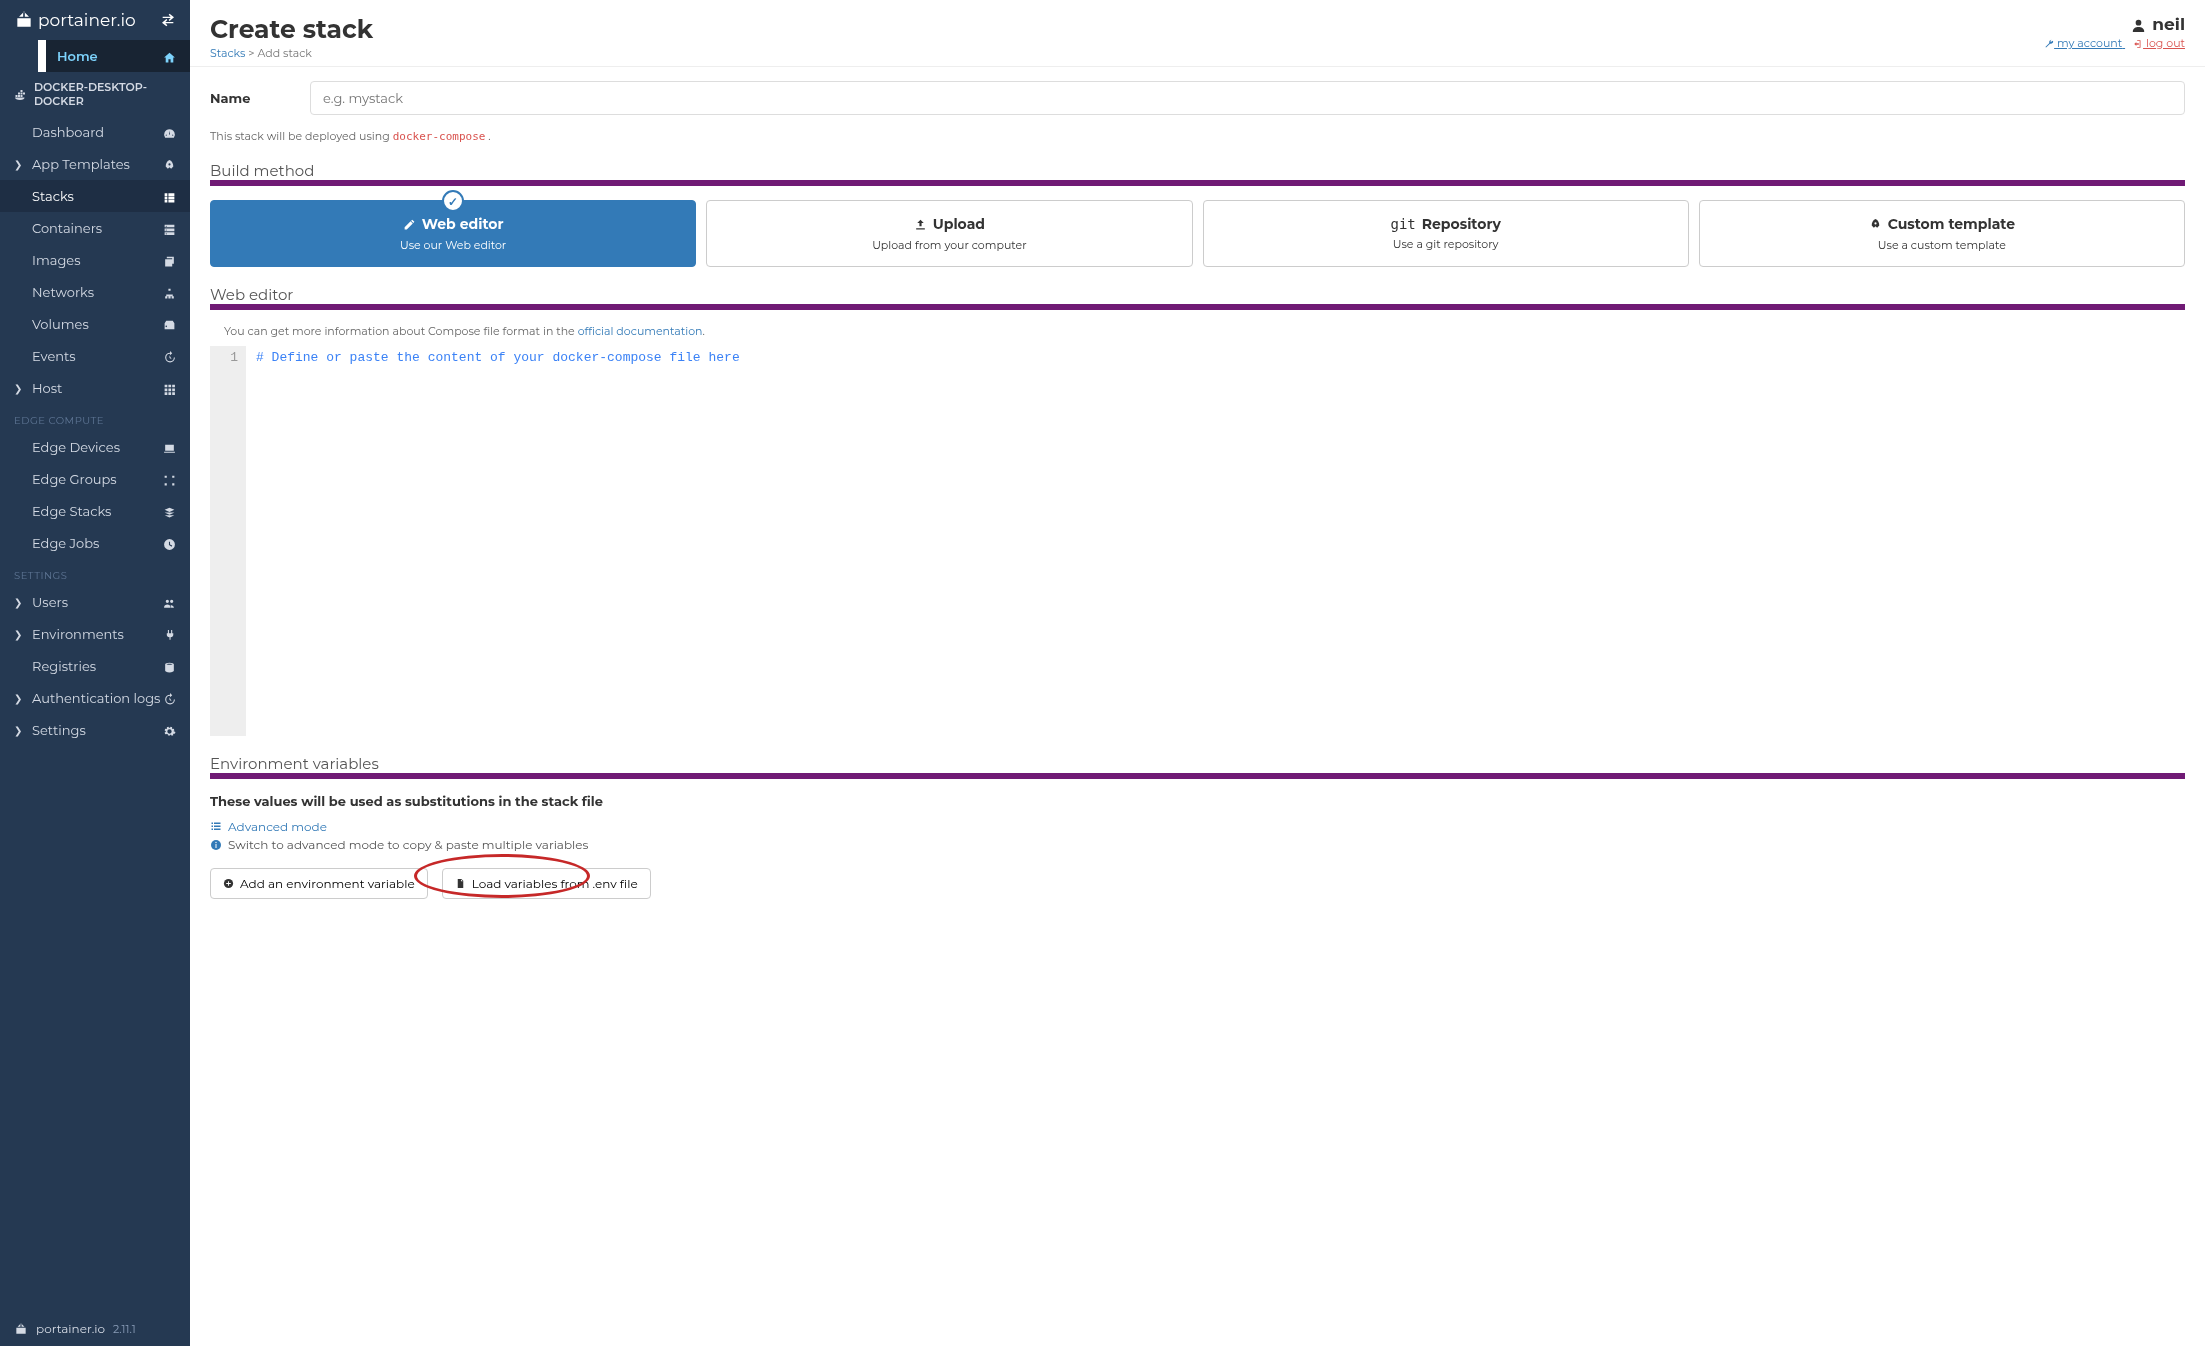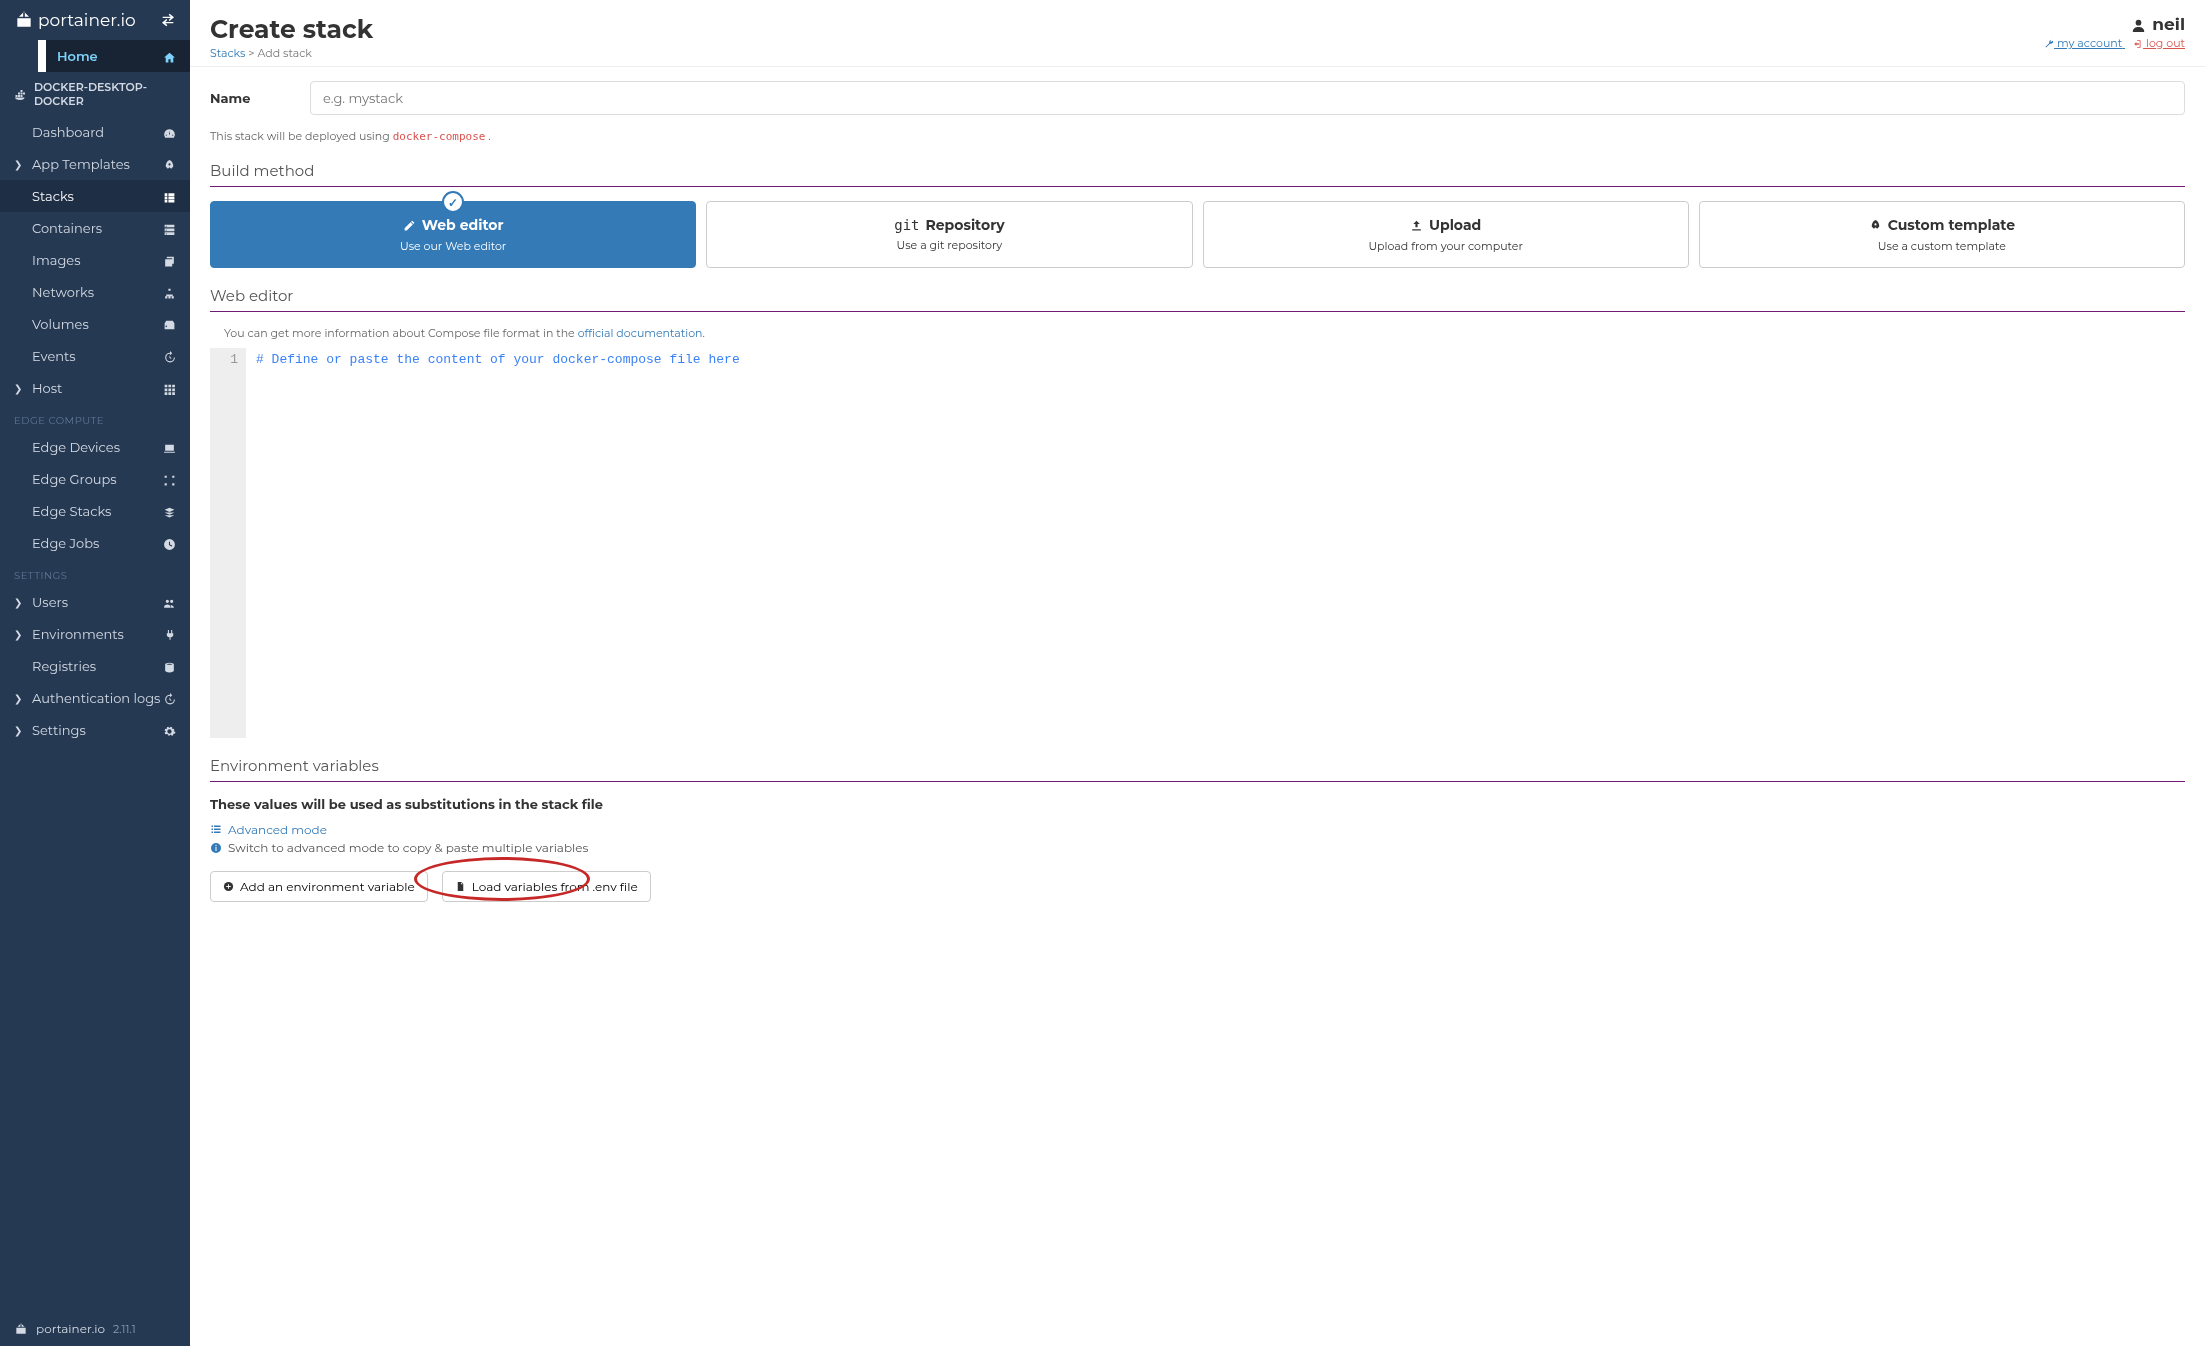--- a/index.html
+++ b/index.html
@@ -27,21 +27,21 @@
 .user-area .links { font-size: 11px; font-weight: 400; margin-top: 2px; }
 .user-area .links a { margin-left: 8px; }
 .user-area .links .acc { color: #337ab7; text-decoration: underline; }
 .user-area .links .logout { color: #d9534f; text-decoration: underline; }
 .content { padding: 14px 20px 30px; }
 .form-row { display: flex; align-items: center; margin-bottom: 14px; }
 .form-label { width: 100px; font-weight: 700; font-size: 13px; }
 .text-input { flex: 1; padding: 8px 12px; border: 1px solid #ddd; border-radius: 4px; font-size: 13px; font-family: inherit; }
 .note { font-size: 11px; color: #666; margin-bottom: 14px; }
 .note code { color: #d9534f; font-family: monospace; }
-.section-head { font-size: 15px; color: #555; padding-bottom: 6px; border-bottom: 1px solid #701a75; margin-bottom: 14px; margin-top: 18px; }
+.section-head { font-size: 15px; color: #555; padding-bottom: 0; border-bottom: 6px solid #701a75; margin-bottom: 14px; margin-top: 18px; }
 .build-options { display: flex; gap: 10px; margin-bottom: 10px; }
 .build-card { flex: 1; border: 1px solid #ccc; border-radius: 4px; padding: 14px 10px; text-align: center; cursor: pointer; position: relative; background: #fff; }
 .build-card.active { background: #337ab7; border-color: #337ab7; color: #fff; }
 .build-card .title { font-weight: 700; font-size: 14px; display: inline-flex; align-items: center; gap: 6px; }
 .build-card .sub { font-size: 11px; margin-top: 4px; }
 .check-badge { position: absolute; top: -11px; left: 50%; transform: translateX(-50%); width: 22px; height: 22px; border-radius: 50%; background: #fff; border: 2px solid #337ab7; color: #337ab7; display: flex; align-items: center; justify-content: center; font-size: 12px; font-weight: 700; }
 .info-line { font-size: 11px; color: #666; margin: 8px 0 8px 14px; }
 .info-line a { color: #337ab7; text-decoration: none; }
 .editor { display: flex; border: 0; background: #fafafa; min-height: 390px; font-family: 'Courier New', monospace; font-size: 13px; }
 .gutter { width: 36px; background: #eee; color: #999; text-align: right; padding: 4px 8px 4px 4px; user-select: none; }
@@ -322,29 +322,29 @@
       <div class="section-head">Build method</div>
 
       <div class="build-options" id="build-opts">
           <div class="build-card active"><div class="check-badge">✓</div><div class="title">
               <svg width="13" height="13" viewBox="0 0 24 24" fill="currentColor">
                 <path d="M3 17l11-11 4 4L7 21H3zM15 5l2-2 4 4-2 2z"></path>
               </svg>
               <span>Web editor</span>
             </div><div class="sub">Use our Web editor</div></div>
           <div class="build-card"><div class="title">
+              <svg width="13" height="13" viewBox="0 0 24 24" fill="currentColor">
+                <path d="M12 3l6 6h-4v6h-4V9H6zM4 19h16v2H4z"></path>
+              </svg>
+              <span>Upload</span>
+            </div><div class="sub">Upload from your computer</div></div>
+          <div class="build-card"><div class="title">
               <span style="font-family:monospace;font-weight:400;">git</span>
               <span>Repository</span>
             </div><div class="sub">Use a git repository</div></div>
-          <div class="build-card"><div class="title">
-              <svg width="13" height="13" viewBox="0 0 24 24" fill="currentColor">
-                <path d="M12 3l6 6h-4v6h-4V9H6zM4 19h16v2H4z"></path>
-              </svg>
-              <span>Upload</span>
-            </div><div class="sub">Upload from your computer</div></div>
           <div class="build-card"><div class="title">
               <svg width="13" height="13" viewBox="0 0 24 24" fill="currentColor">
                 <path d="M12 2c5 2 7 7 7 12l-4 4-3-3-3 3-4-4c0-5 2-10 7-12zm0 6a2 2 0 100 4 2 2 0 000-4z"></path>
               </svg>
               <span>Custom template</span>
             </div><div class="sub">Use a custom template</div></div>
         </div>
 
       <div class="section-head">Web editor</div>
 

